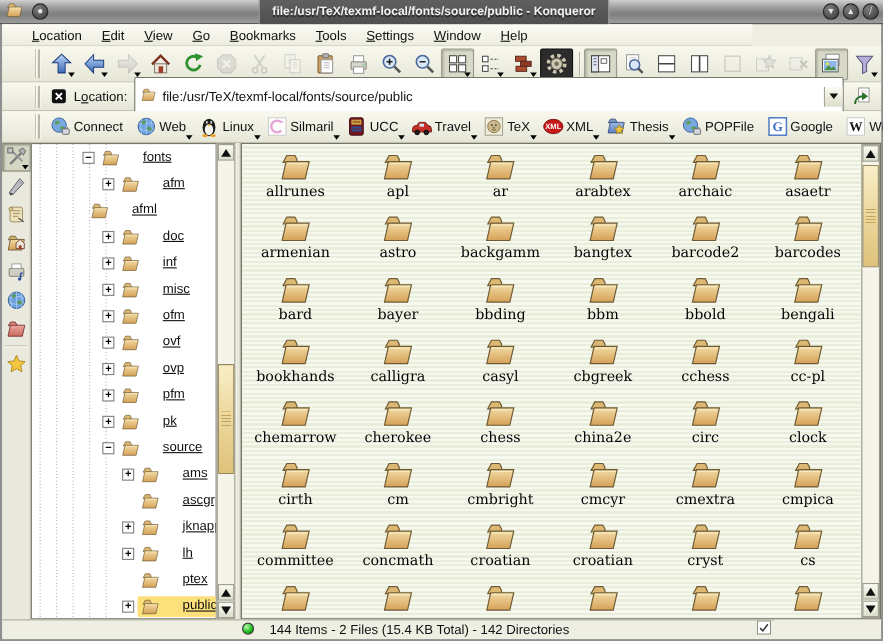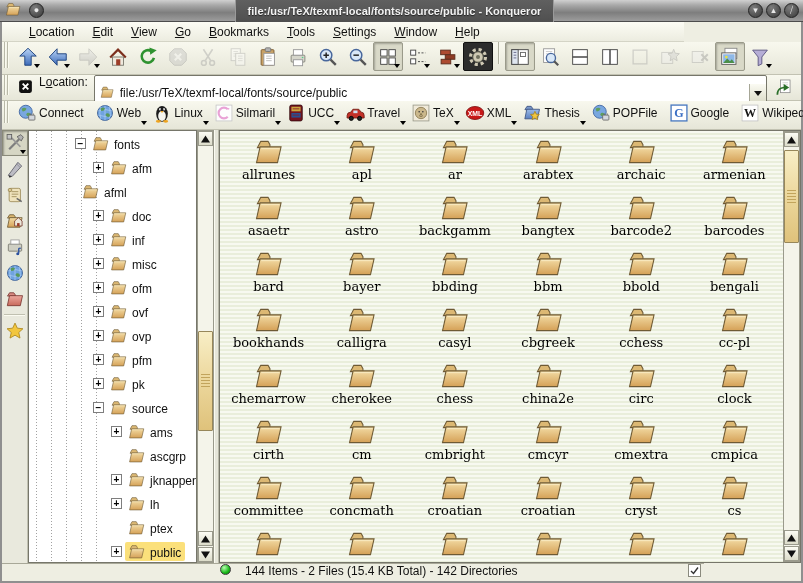--- a/index.html
+++ b/index.html
@@ -24,21 +24,21 @@
   
   #menubar { position:absolute; left:0; top:22px; width:682px; height:20px;
     background:linear-gradient(180deg,#fcfcf4,#ecece0); border-bottom:1px solid #d4d4c6;
     display:flex; align-items:center; padding-left:18px; }
   .menu-item { padding:2px 9px; cursor:default; }
   .menu-item u { text-decoration:underline; }
 
   
   .toolbar { position:absolute; left:0; width:799px;
     background:linear-gradient(180deg,#f8f8ee,#e6e6d8);
-    border-bottom:1px solid #c2c2b2; display:flex; align-items:flex-start; }
+    border-bottom:1px solid #c2c2b2; display:flex; align-items:center;padding-left:28px; }
   #main-toolbar { top:42px; height:33px; }
   #location-toolbar { top:75px; height:26px; }
   #bookmark-toolbar { top:101px; height:29px; }
   .grip { width:5px; height:80%; margin:0 4px 0 2px; flex:0 0 auto;
     background:repeating-linear-gradient(90deg,#b8b8a8 0 1px,#fafaf0 1px 2px,transparent 2px 3px); }
   .tbtn { position:relative; width:30px; height:29px; display:flex; align-items:center;
     justify-content:center; border:1px solid transparent; border-radius:2px; flex:0 0 auto; }
   .tbtn.pressed { background:#d9d9c8; border:1px solid #9a9a8a;
     box-shadow:inset 1px 1px 2px rgba(0,0,0,.25); }
   .tbtn.dark { background:#2c2c2c; border:1px solid #111; }
@@ -91,22 +91,22 @@
       linear-gradient(to bottom,#a2a2a2 1px,transparent 1px),
       linear-gradient(to bottom,#a2a2a2 1px,transparent 1px);
     background-size:1px 3px,1px 3px,1px 3px,1px 3px,1px 3px;
     background-repeat:repeat-y,repeat-y,repeat-y,repeat-y,repeat-y;
     background-position:7px 0,22px 0,37px 0,52px 0,67px 0; }
   .trow { height:24px; display:flex; align-items:center; white-space:nowrap; }
   .expander { width:11px; height:11px; flex:0 0 auto; background:#fff;
     border:1px solid #7e7e7e; font-size:10px; font-weight:bold; line-height:9px;
     text-align:center; color:#000; }
   .exp-space { width:11px; height:11px; flex:0 0 auto; }
-  .trow-inner { display:flex; align-items:flex-end; gap:4px; padding:1px 4px 1px 2px;
-    margin-left:3px; border-radius:2px; }
+  .trow-inner { display:flex; align-items:flex-start; gap:20px; padding:1px 4px 1px 2px;
+    margin-left:3px; border-radius:2px;text-decoration:underline; }
   .trow.sel .trow-inner { background:#fbe07b; }
   .tlabel { font-size:12px; }
 
   
   .vscroll { width:17px; background:#f4f4ea; border:1px solid #9a9a8c;
     position:relative; flex:0 0 auto; }
   .sbtn { position:absolute; left:0; width:15px; height:15px;
     background:linear-gradient(180deg,#fcfcf4,#dcdcca); border:1px solid #9a9a8c;
     display:flex; align-items:center; justify-content:center; }
   .sbtn svg { display:block; }
@@ -128,21 +128,21 @@
     padding:4px 2px 0 2px; }
   #grid { display:grid; grid-template-columns:repeat(6,1fr); }
   .fcell { height:56px; display:flex; flex-direction:column; align-items:center;
     justify-content:flex-start; padding-top:2px; }
   .flabel { font-family:"DejaVu Serif", serif; font-size:13px; color:#000;
     margin-top:1px; }
 
   
   #statusbar { position:absolute; left:0; top:563px; width:702px; height:16px;
     background:#eeeee2; border-top:1px solid #a8a898; display:flex;
-    align-items:flex-start; }
+    align-items:center; }
   #led { width:11px; height:11px; border-radius:50%; margin-left:218px;
     background:radial-gradient(circle at 35% 30%,#b6ffb0,#18b818 60%,#0a7a0a);
     border:1px solid #3a3a3a; flex:0 0 auto; }
   #status-text { margin-left:14px; white-space:nowrap; }
   #link-check { margin-left:auto; margin-right:3px; }
 </style>
 </head>
 <body>
 
 <svg width="0" height="0" style="position:absolute">
@@ -857,29 +857,29 @@
                 <path d="M9.5 12 L28.3 12" stroke="#f8ecc4" stroke-width="1.1" fill="none" opacity=".85"></path>
               </svg>
               <span class="flabel">archaic</span>
             </div>
             <div class="fcell">
               <svg width="33" height="29" viewBox="0 0 34 30">
                 <path d="M5.5 11 L9 4.5 L16.5 4.5 L18.5 8 L18.5 11 Z" fill="#dcb873" stroke="#6e5a34" stroke-width="1.1"></path>
                 <path d="M8.3 10.2 L30 10.2 L26.3 26.5 L4.6 26.5 Z" fill="url(#gfold)" stroke="#6e5a34" stroke-width="1.1"></path>
                 <path d="M9.5 12 L28.3 12" stroke="#f8ecc4" stroke-width="1.1" fill="none" opacity=".85"></path>
               </svg>
+              <span class="flabel">asaetr</span>
+            </div>
+            <div class="fcell">
+              <svg width="33" height="29" viewBox="0 0 34 30">
+                <path d="M5.5 11 L9 4.5 L16.5 4.5 L18.5 8 L18.5 11 Z" fill="#dcb873" stroke="#6e5a34" stroke-width="1.1"></path>
+                <path d="M8.3 10.2 L30 10.2 L26.3 26.5 L4.6 26.5 Z" fill="url(#gfold)" stroke="#6e5a34" stroke-width="1.1"></path>
+                <path d="M9.5 12 L28.3 12" stroke="#f8ecc4" stroke-width="1.1" fill="none" opacity=".85"></path>
+              </svg>
               <span class="flabel">armenian</span>
-            </div>
-            <div class="fcell">
-              <svg width="33" height="29" viewBox="0 0 34 30">
-                <path d="M5.5 11 L9 4.5 L16.5 4.5 L18.5 8 L18.5 11 Z" fill="#dcb873" stroke="#6e5a34" stroke-width="1.1"></path>
-                <path d="M8.3 10.2 L30 10.2 L26.3 26.5 L4.6 26.5 Z" fill="url(#gfold)" stroke="#6e5a34" stroke-width="1.1"></path>
-                <path d="M9.5 12 L28.3 12" stroke="#f8ecc4" stroke-width="1.1" fill="none" opacity=".85"></path>
-              </svg>
-              <span class="flabel">asaetr</span>
             </div>
             <div class="fcell">
               <svg width="33" height="29" viewBox="0 0 34 30">
                 <path d="M5.5 11 L9 4.5 L16.5 4.5 L18.5 8 L18.5 11 Z" fill="#dcb873" stroke="#6e5a34" stroke-width="1.1"></path>
                 <path d="M8.3 10.2 L30 10.2 L26.3 26.5 L4.6 26.5 Z" fill="url(#gfold)" stroke="#6e5a34" stroke-width="1.1"></path>
                 <path d="M9.5 12 L28.3 12" stroke="#f8ecc4" stroke-width="1.1" fill="none" opacity=".85"></path>
               </svg>
               <span class="flabel">astro</span>
             </div>
             <div class="fcell">

